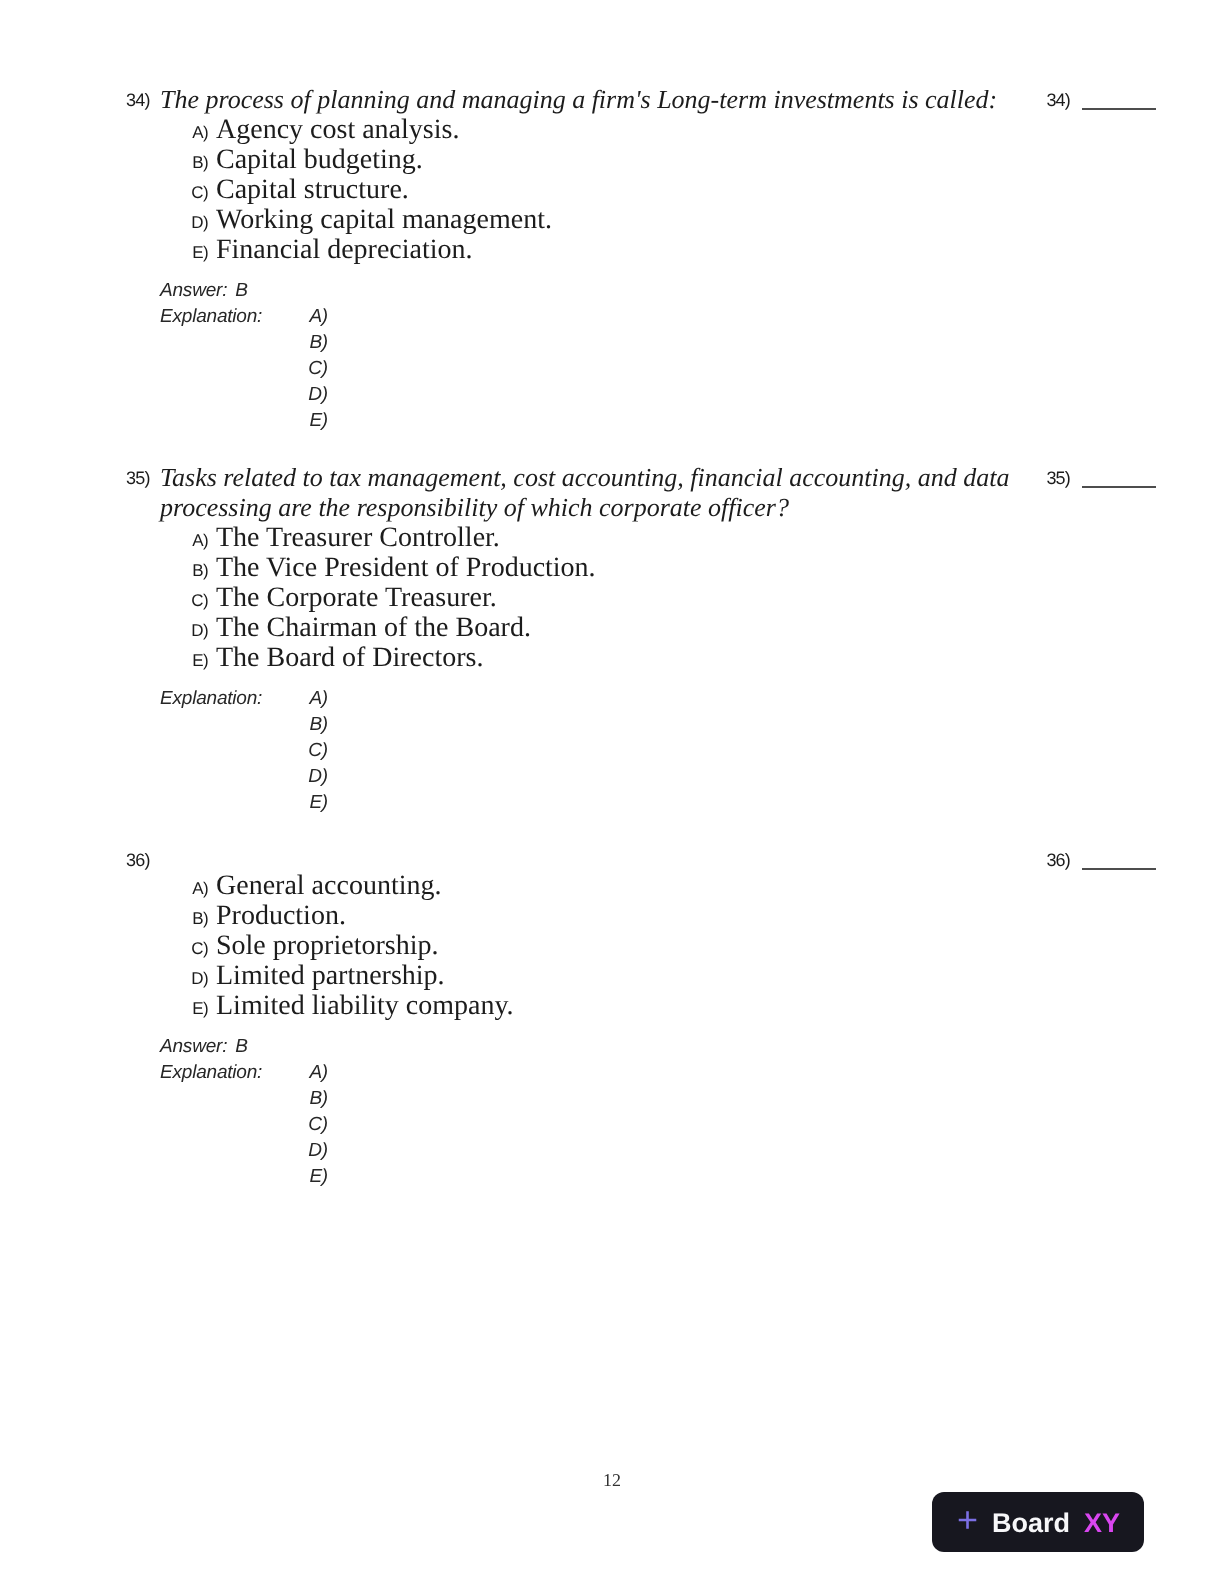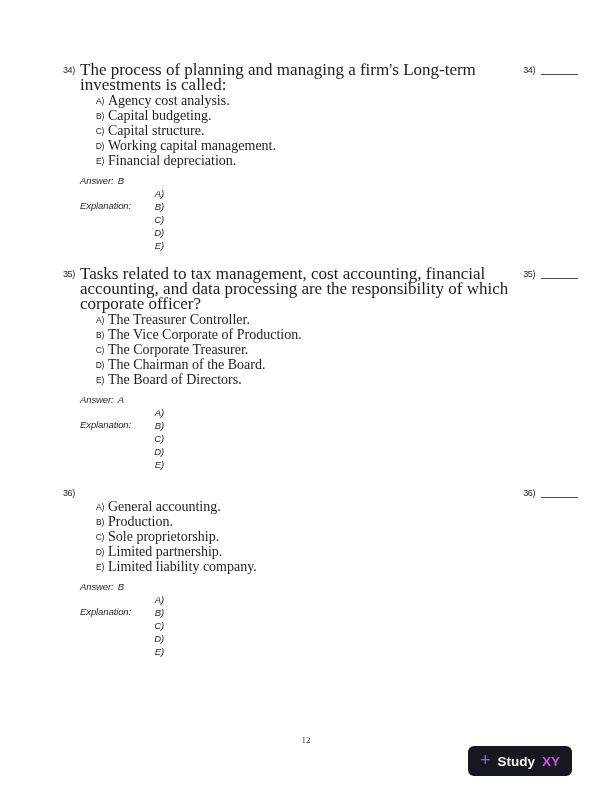--- a/index.html
+++ b/index.html
@@ -4,31 +4,31 @@
 <style>
   html, body { margin:0; padding:0; background:#ffffff; }
   .page {
     position:relative;
     width:612px; height:792px;
     background:#ffffff;
     font-family:"Liberation Serif", serif;
     color:#1c1c1c;
     overflow:hidden;
   }
-  .content { position:absolute; top:62px; left:63px; width:515px; }
+  .content { position:absolute; top:42px; left:63px; width:515px; }
 
   .question { margin-bottom:14px; }
   .q-head { display:flex; align-items:flex-start; }
   .q-num {
     flex:none; width:17px;
     font-family:"Liberation Sans", sans-serif;
     font-size:9px; letter-spacing:-0.4px;
     padding-top:2.5px; color:#1c1c1c;
   }
-  .q-text { flex:none; width:430px; font-size:17px; line-height:15px; }
+  .q-text { flex:none; width:430px; font-size:13px; line-height:15px;font-style:italic; }
   .q-blank {
     flex:none; margin-left:auto;
     display:flex; align-items:flex-start; gap:6px;
     font-family:"Liberation Sans", sans-serif;
     font-size:9px; letter-spacing:-0.4px; padding-top:2.5px;
   }
   .blank-line { width:37px; height:9px; border-bottom:1.4px solid #4d4d4d; }
 
   .options { margin-top:1px; padding-left:27px; }
   .option { display:flex; align-items:flex-start; height:15px; }
@@ -40,21 +40,21 @@
   .opt-text { font-size:14px; line-height:15px; }
 
   .answer-block {
     margin-top:6px; padding-left:17px;
     font-family:"Liberation Sans", sans-serif;
     font-size:9.5px; letter-spacing:-0.1px; color:#272727;font-style:italic;
   }
   .answer-row { line-height:13px; }
   .answer-value { margin-left:4px; }
   .explanation-row { display:flex; align-items:flex-start; line-height:13px; }
-  .expl-label { flex:none; width:58px;margin-top:12px; }
+  .expl-label { flex:none; width:58px; }
   .expl-items { display:flex; flex-direction:column; margin-left:11px; }
   .expl-item { width:15px; text-align:right; line-height:13px; }
 
   .page-number {
     position:absolute; left:0; bottom:47px; width:100%;
     text-align:center; font-size:9px; color:#333;font-family:Liberation Serif, serif;
   }
 
   .badge {
     position:absolute; right:40px; bottom:16px;
@@ -129,39 +129,36 @@
           <span class="blank-line"></span>
         </span>
       </div>
       <div class="options">
         <div class="option">
           <span class="opt-letter">A)</span>
           <span class="opt-text">The Treasurer Controller.</span>
         </div>
         <div class="option">
           <span class="opt-letter">B)</span>
-          <span class="opt-text">The Vice Corporate of Production.</span>
+          <span class="opt-text">The Vice President of Production.</span>
         </div>
         <div class="option">
           <span class="opt-letter">C)</span>
           <span class="opt-text">The Corporate Treasurer.</span>
         </div>
         <div class="option">
           <span class="opt-letter">D)</span>
           <span class="opt-text">The Chairman of the Board.</span>
         </div>
         <div class="option">
           <span class="opt-letter">E)</span>
           <span class="opt-text">The Board of Directors.</span>
         </div>
       </div>
       <div class="answer-block">
-        <div class="answer-row">
-          <span>Answer:</span><span class="answer-value">A</span>
-        </div>
         <div class="explanation-row">
           <span class="expl-label">Explanation:</span>
           <span class="expl-items">
             <span class="expl-item">A)</span>
             <span class="expl-item">B)</span>
             <span class="expl-item">C)</span>
             <span class="expl-item">D)</span>
             <span class="expl-item">E)</span>
           </span>
         </div>
@@ -214,16 +211,16 @@
         </div>
       </div>
     </div>
 
   </div>
 
   <div class="page-number">12</div>
 
   <div class="badge" style="background: rgb(23, 23, 31);">
     <span class="badge-plus" style="color: rgb(123, 111, 228);">+</span>
-    <span style="color: rgb(247, 247, 249);">Study</span>
+    <span style="color: rgb(247, 247, 249);">Board</span>
       <span style="color: #d946ef;">XY</span>
   </div>
 </div>
 
 </body></html>

